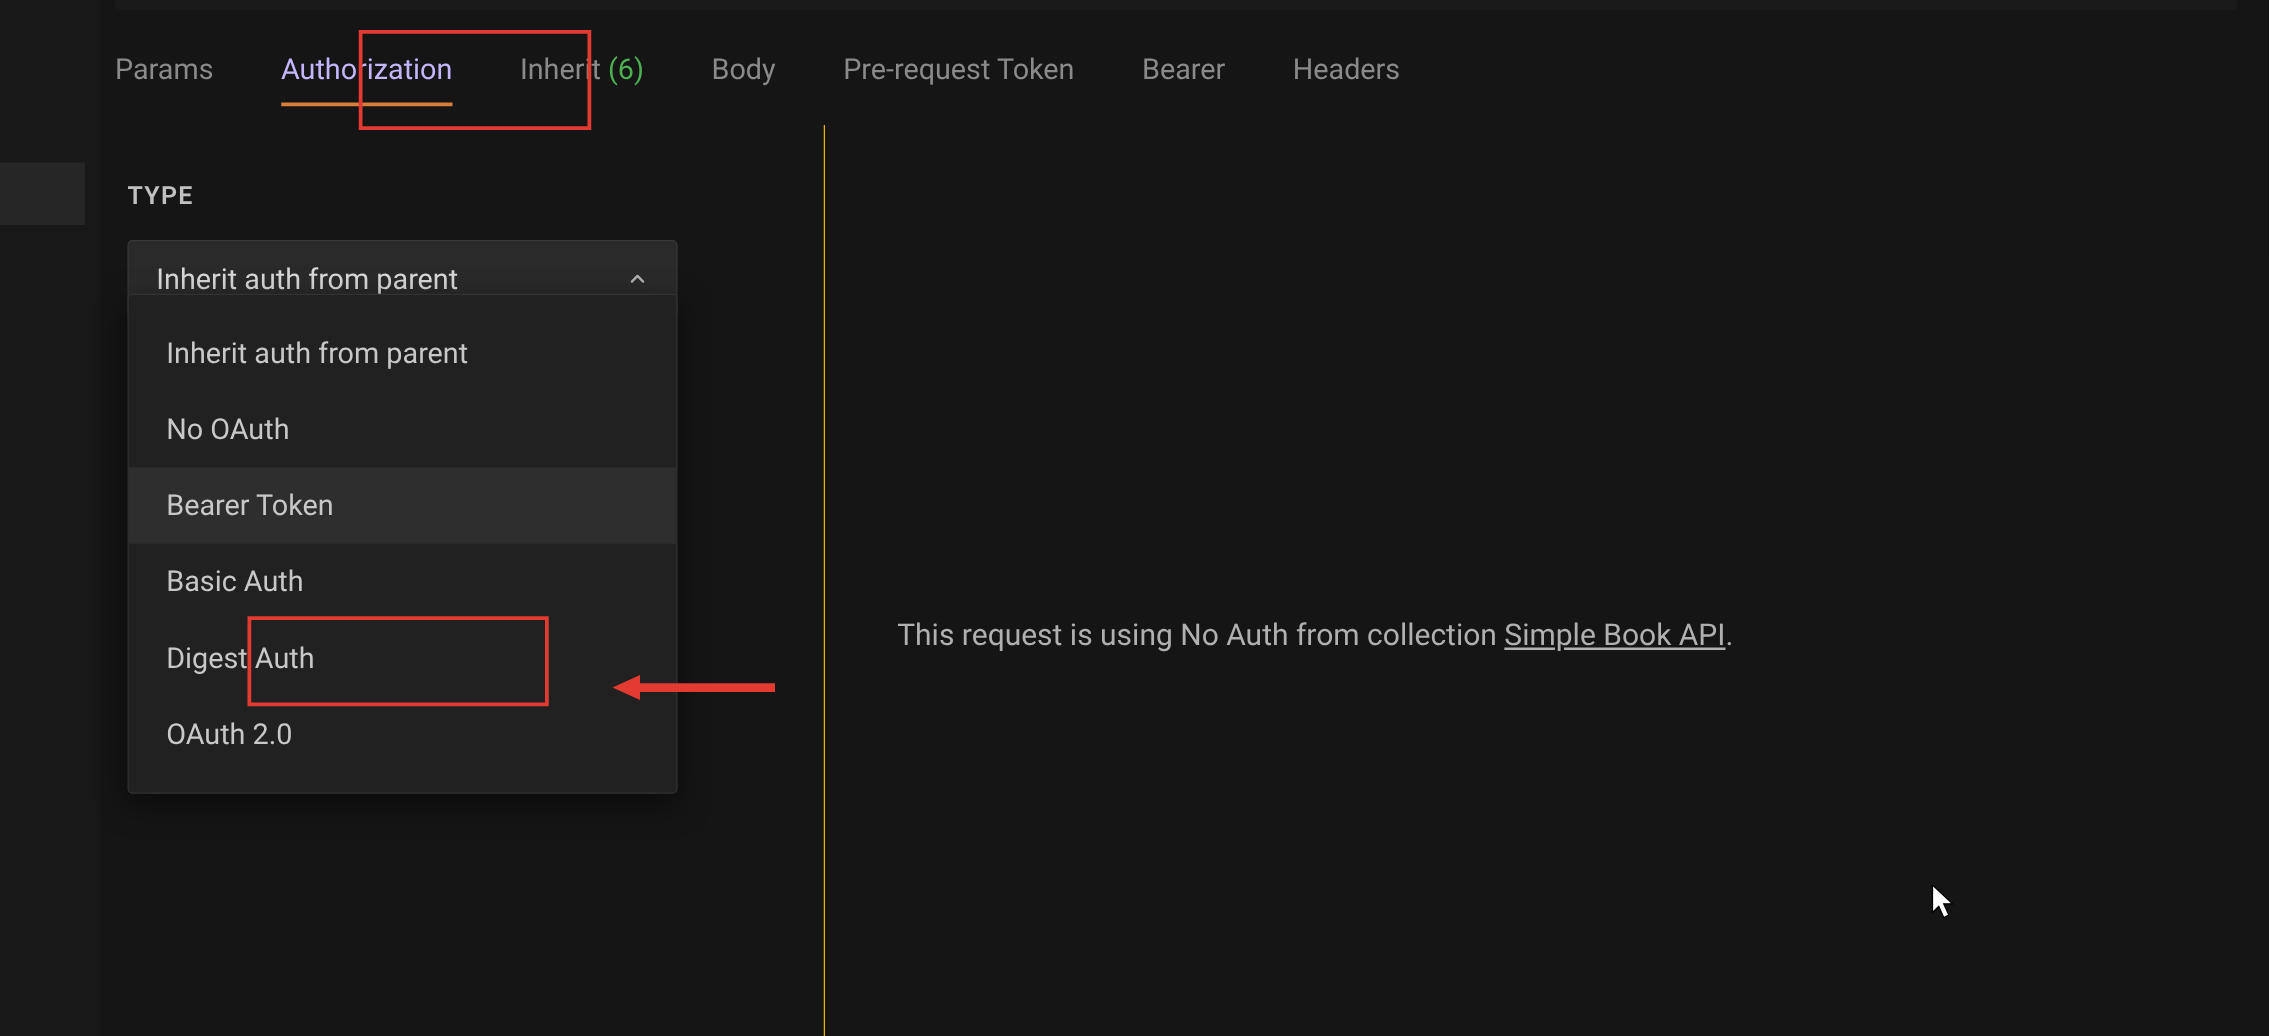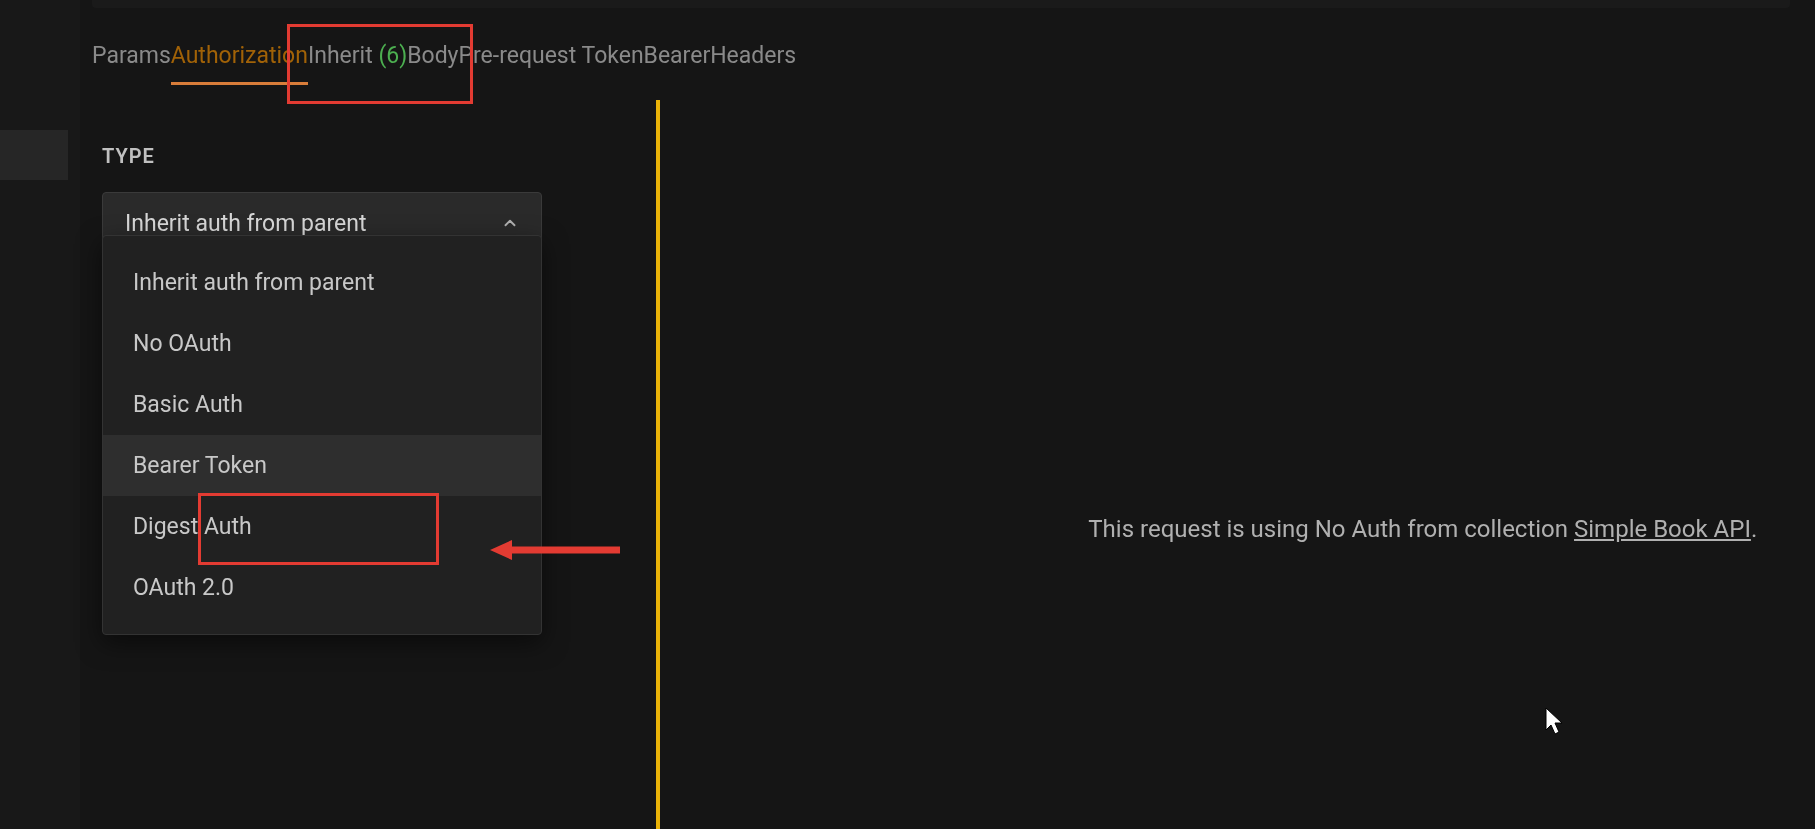--- a/index.html
+++ b/index.html
@@ -42,31 +42,32 @@
     height: 8px;
     background: #1a1a1a;
     border-radius: 0 0 4px 4px;
   }
   .tabs {
     position: absolute;
     left: 12px;
     top: 28px;
     display: flex;
     align-items: center;
+    gap: 54px;
     font-size: 23px;
     color: #8a8a8a;
   }
   .tab {
     padding: 14px 0;
     cursor: pointer;
     position: relative;
     white-space: nowrap;
   }
   .tab.active {
-    color: #a16207;
+    color: #c4b5fd;
   }
   .tab.active::after {
     content: "";
     position: absolute;
     left: 0; right: 0;
     bottom: -2px;
     height: 3px;
     background: #d87d3a;
   }
   .tab .count { color: #4caf50; }
@@ -83,21 +84,21 @@
     left: 0;
     top: 100px;
     right: 0;
     bottom: 0;
     display: flex;
   }
   .left-col {
     width: 580px;
     padding: 44px 22px 0 22px;
     position: relative;
-    border-right: 4px solid #eab308;
+    border-right: 1px solid #eab308;
   }
   .type-label {
     font-size: 20px;
     letter-spacing: 1px;
     color: #c0c0c0;
     font-weight: 600;
     margin-bottom: 24px;
   }
   .select-box {
     width: 440px;
@@ -135,25 +136,25 @@
     cursor: pointer;
   }
   .dropdown-item.hover { background: #2e2e2e; }
 
   .right-col {
     flex: 1;
     position: relative;
   }
   .auth-message {
     position: absolute;
-    top: 415px;
+    top: 394px;
     left: 50%;
     transform: translateX(-50%);
     width: 90%;
-    text-align: right;
+    text-align: left;
     font-size: 24px;
     color: #b0b0b0;
     white-space: nowrap;
   }
   .auth-message a {
     color: #b0b0b0;
     text-decoration: underline;
   }
 
   .arrow {
@@ -208,22 +209,22 @@
         <span class="chevron">
           <svg viewBox="0 0 24 24" fill="none" stroke="#b0b0b0" stroke-width="2.5" stroke-linecap="round" stroke-linejoin="round">
               <polyline points="6 15 12 9 18 15"></polyline>
             </svg>
         </span>
       </div>
 
       <div class="dropdown">
         <div class="dropdown-item">Inherit auth from parent</div>
         <div class="dropdown-item">No OAuth</div>
+        <div class="dropdown-item hover">Bearer Token</div>
         <div class="dropdown-item">Basic Auth</div>
-        <div class="dropdown-item hover">Bearer Token</div>
         <div class="dropdown-item">Digest Auth</div>
         <div class="dropdown-item">OAuth 2.0</div>
       </div>
     </div>
 
     <div class="right-col">
       <div class="auth-message">
         <span>This request is using No Auth from collection </span><a href="#">Simple Book API</a><span>.</span>
       </div>
     </div>

